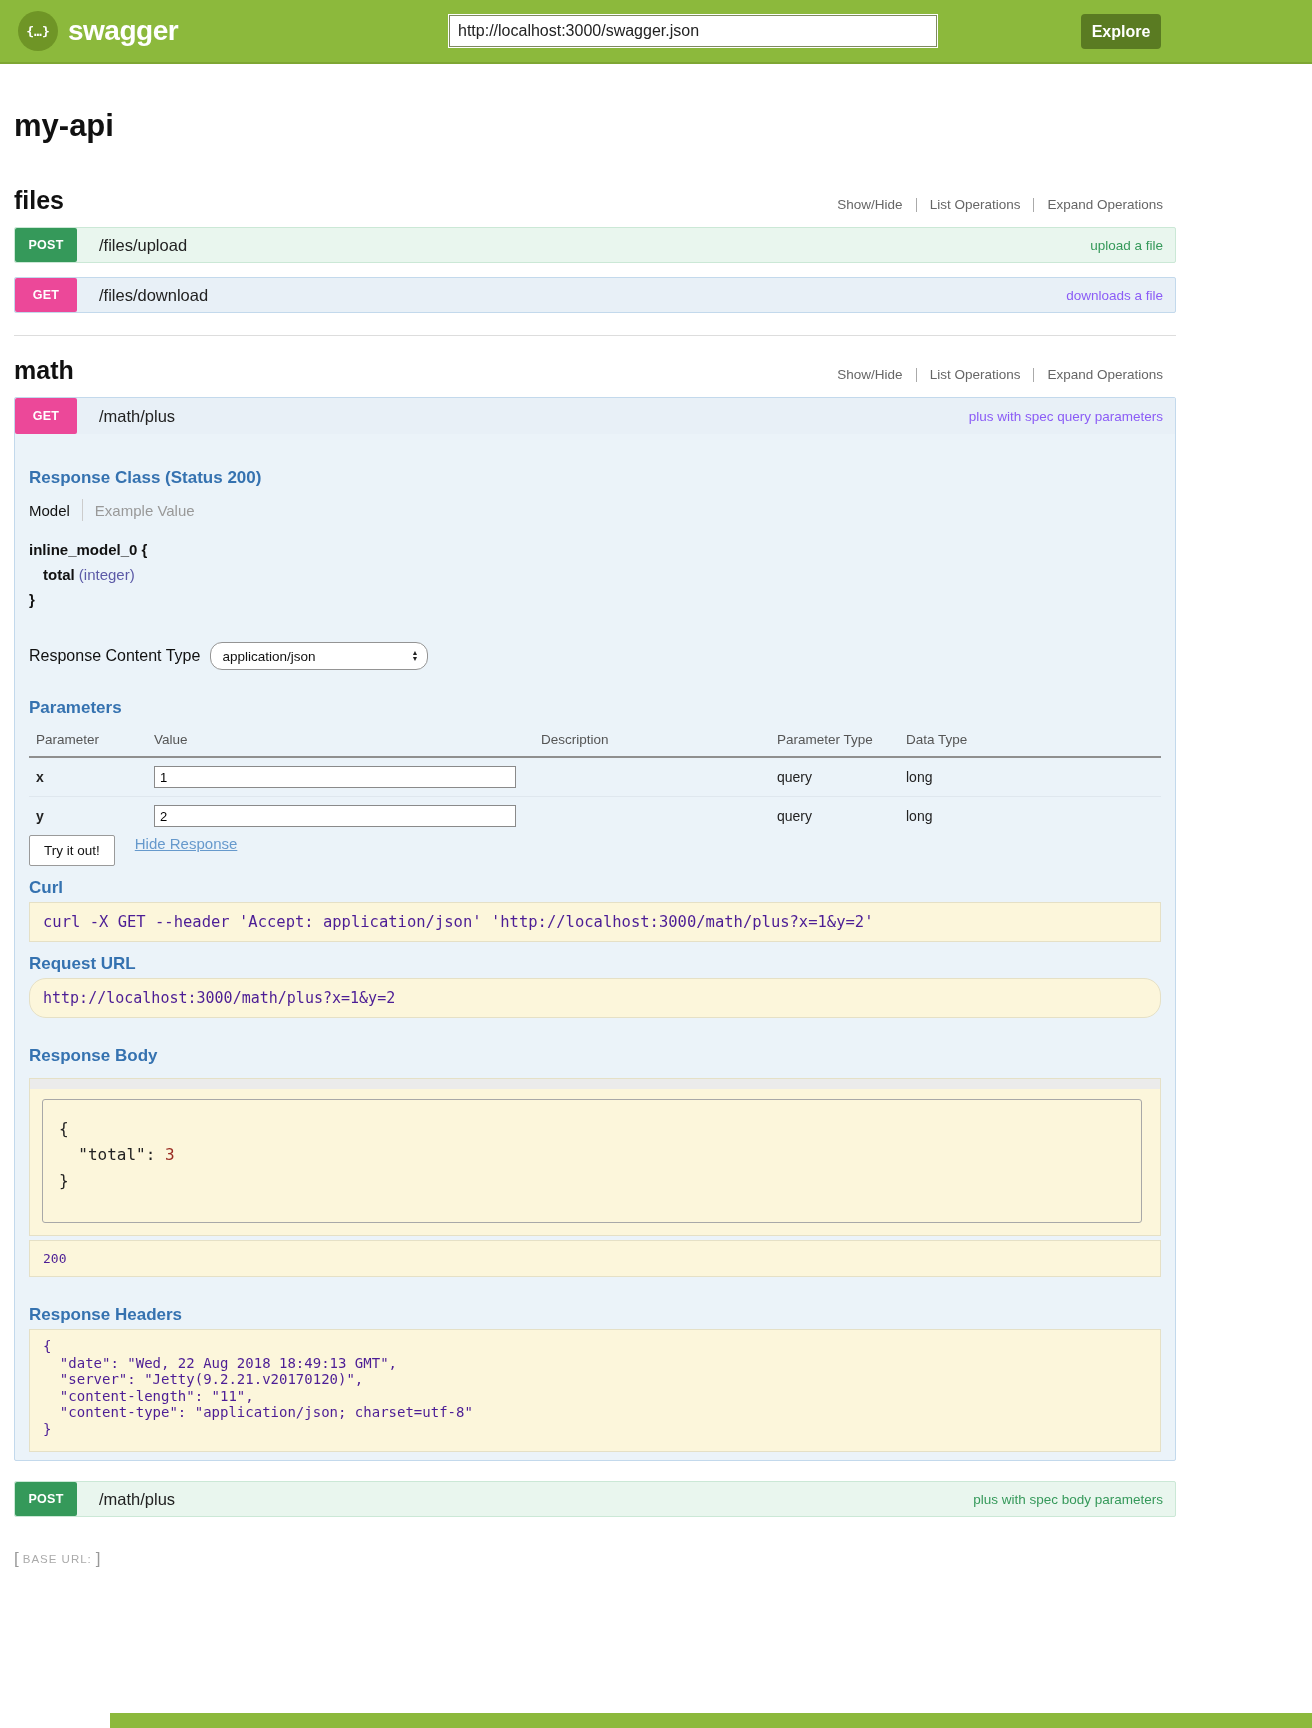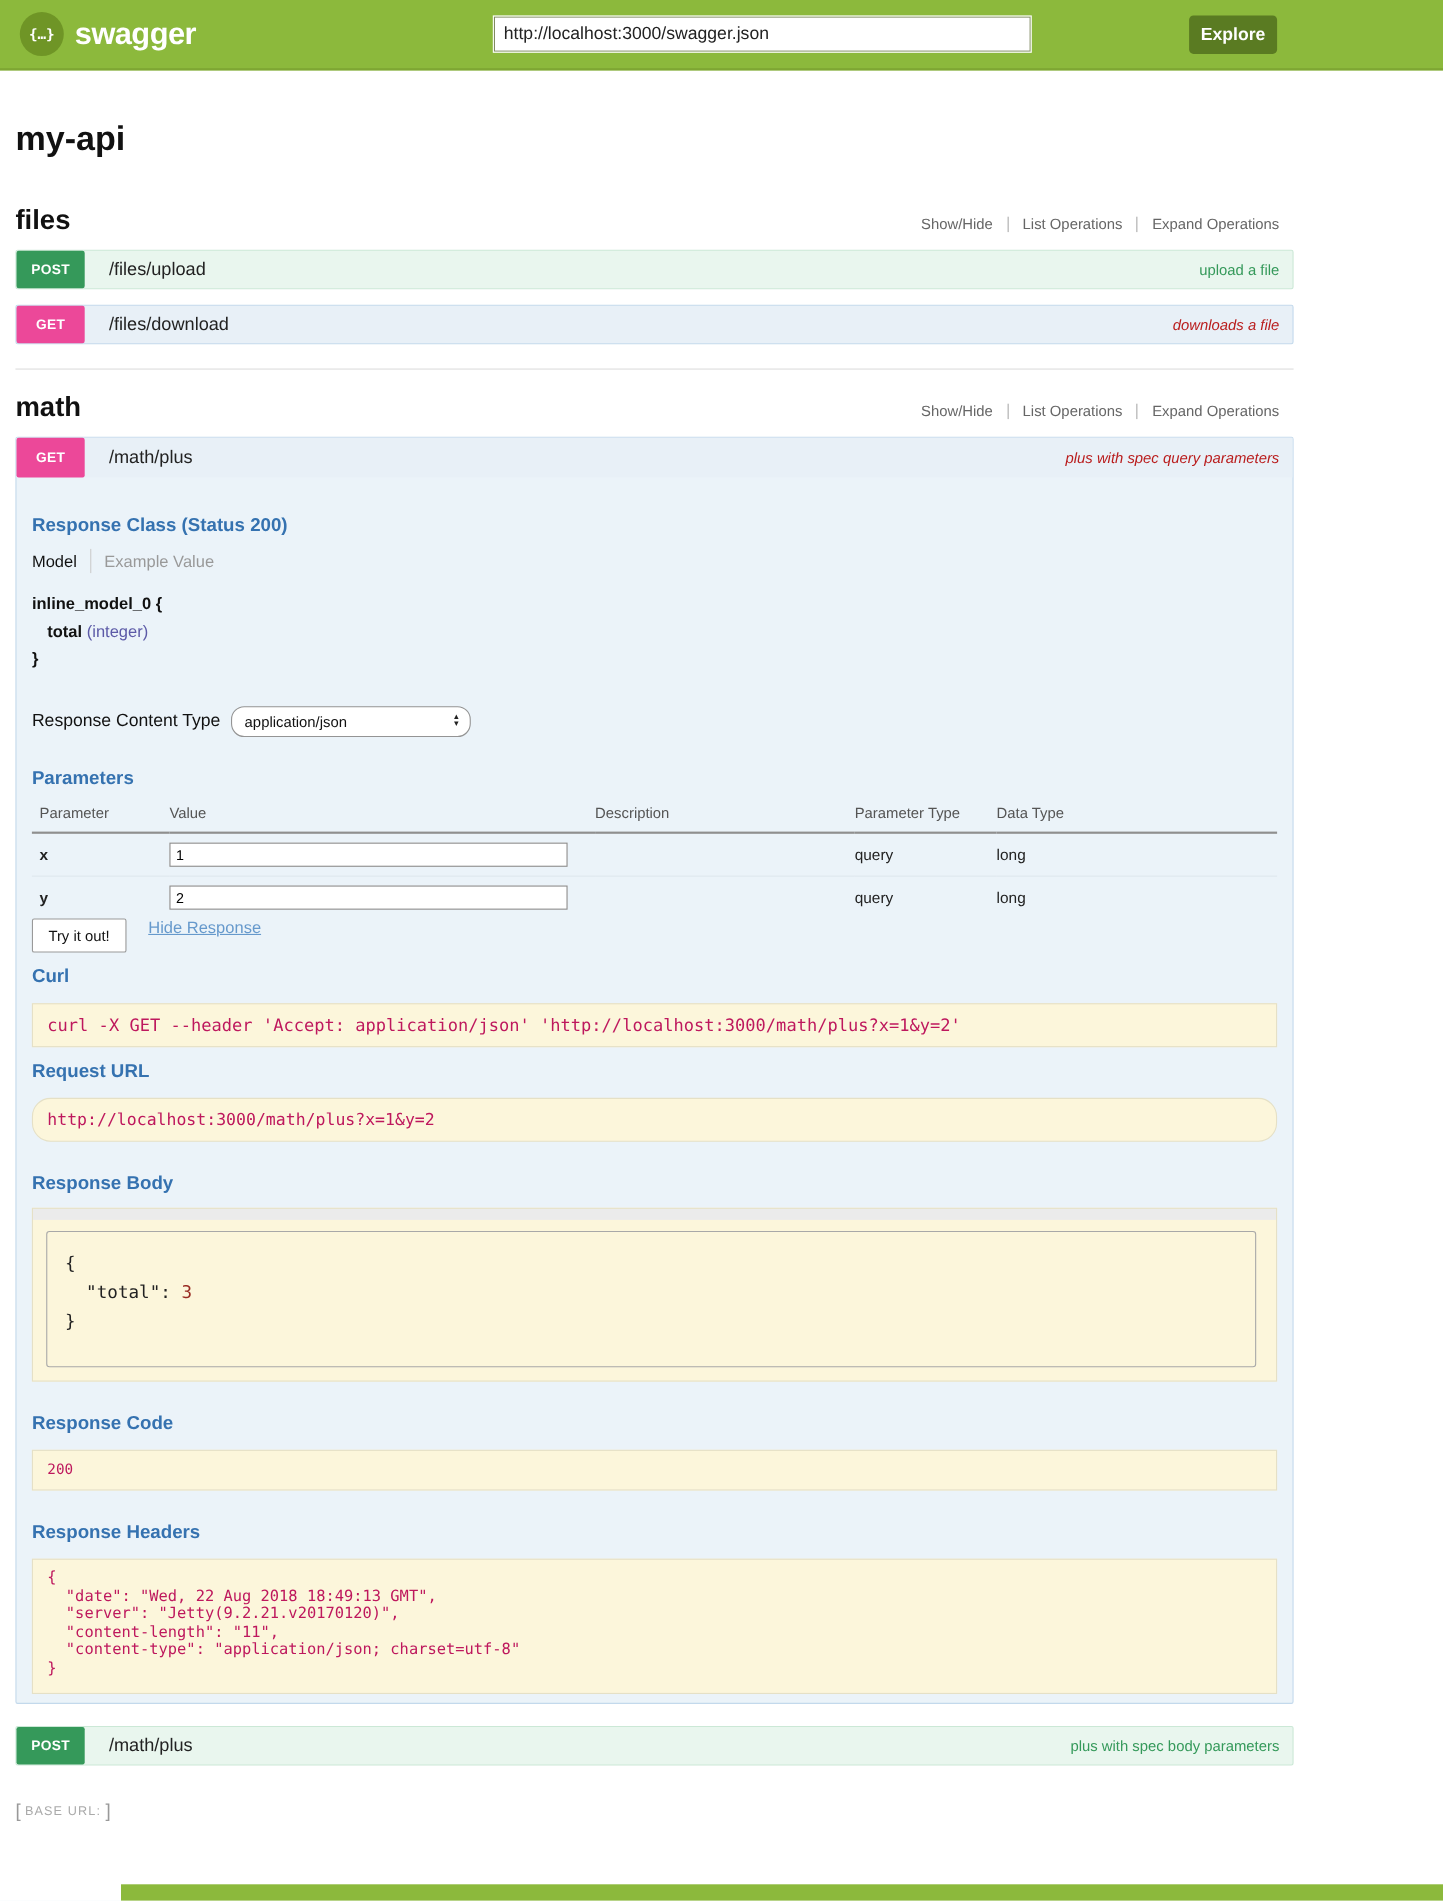--- a/index.html
+++ b/index.html
@@ -36,21 +36,21 @@
   .op-row.post { background:#e9f6ee; border-color:#cbe8d6; }
   .op-row.get  { background:#e8f0f7; border-color:#c3d9ec; }
   .op-row.bottom { margin-top:20px; }
   .method-badge { width:62px; align-self:stretch; display:flex; align-items:center; justify-content:center;
     color:#fff; font-size:12.5px; font-weight:bold; letter-spacing:0.3px; border-radius:2px; cursor:pointer; }
   .method-badge.post { background:#35995a; }
   .method-badge.get  { background:#ec4899;text-align:right; }
   .op-path { margin-left:22px; font-size:16.5px; color:#222; cursor:pointer; }
   .op-summary { margin-left:auto; padding-right:12px; font-size:13.5px; cursor:pointer; }
   .op-summary.post { color:#35995a; }
-  .op-summary.get  { color:#b91c1c;font-style:italic; }
+  .op-summary.get  { color:#8b5cf6; }
   
   .op-panel { margin-top:12px; border:1px solid #c3d9ec; border-radius:2px; background:#ebf3f9; }
   .op-panel .op-row { margin:0; border:none; border-radius:0; }
   .panel-content { padding:0 14px 8px 14px; }
   .h-blue { color:#3572b0; font-size:17px; font-weight:bold; margin:0; }
   .mt-34 { margin-top:34px; } .mt-30 { margin-top:12px; } .mt-28 { margin-top:28px; }
   .tabs { display:flex; align-items:center; margin-top:11px; font-size:15px; }
   .tab-model { color:#111; cursor:pointer; }
   .tab-sep { width:1px; height:22px; background:#ccc; margin:0 12px; }
   .tab-example { color:#999; cursor:pointer; }
@@ -72,22 +72,22 @@
   .params td { padding:8px 0; border-bottom:1px solid #dfe7ee; font-size:14px; color:#222; vertical-align:middle; }
   .params tr:last-child td { border-bottom:none; }
   .pname { font-weight:bold; font-size:15px; }
   .param-input { width:362px; height:22px; border:1px solid #8a8a8a; padding:1px 5px;
     font-size:13px; font-family:"Liberation Sans", sans-serif; }
   .try-row { display:flex; align-items:flex-start; margin-top:0; gap:20px; }
   .try-btn { background:#fff; border:1px solid #9a9a9a; height:31px; padding:0 14px;
     font-size:13.5px; color:#111; border-radius:2px; cursor:pointer; font-family:"Liberation Sans", sans-serif; }
   .hide-link { color:#6699cc; text-decoration:underline; font-size:15px; cursor:pointer; }
   
-  .codebox { margin-top:14px; background:#fcf6db; border:1px solid #e5e0c6; padding:10px 13px;
-    font-family:"DejaVu Sans Mono", monospace; color:#be185d; }
+  .codebox { margin-top:4px; background:#fcf6db; border:1px solid #e5e0c6; padding:10px 13px;
+    font-family:"DejaVu Sans Mono", monospace; color:#4c1d95; }
   .codebox.curl { font-size:15.5px; }
   .codebox.url  { font-size:15px;border-radius:17px; }
   .codebox.code200 { font-size:13px; }
   .codebox.headers { padding:8px 13px 14px; }
   .codebox.headers pre { margin:0; font-family:"DejaVu Sans Mono", monospace; font-size:14px; line-height:16.5px; }
   .body-outer { margin-top:12px; background:#fcf6db; border:1px solid #e5e0c6; padding-bottom:12px; }
   .body-strip { height:10px; background:#ebebeb; }
   .body-inner { margin:10px 18px 0 12px; border:1px solid #a8a8a8; border-radius:3px; background:#fcf6db;
     padding:16px 16px 28px; font-family:"DejaVu Sans Mono", monospace; font-size:16px; line-height:26px; }
   .body-line { white-space:pre; }
@@ -235,21 +235,20 @@
       <h4 class="h-blue mt-28">Response Body</h4>
       <div class="body-outer">
         <div class="body-strip"></div>
         <div class="body-inner">
           <div class="body-line">{</div>
           <div class="body-line"><span>  "total": </span><span class="json-val">3</span></div>
           <div class="body-line">}</div>
         </div>
       </div>
 
-      <h4 class="h-blue mt-28">Response Code</h4>
       <div class="codebox code200">200</div>
 
       <h4 class="h-blue mt-28">Response Headers</h4>
       <div class="codebox headers">
           <pre>{
   "date": "Wed, 22 Aug 2018 18:49:13 GMT",
   "server": "Jetty(9.2.21.v20170120)",
   "content-length": "11",
   "content-type": "application/json; charset=utf-8"
 }</pre>

